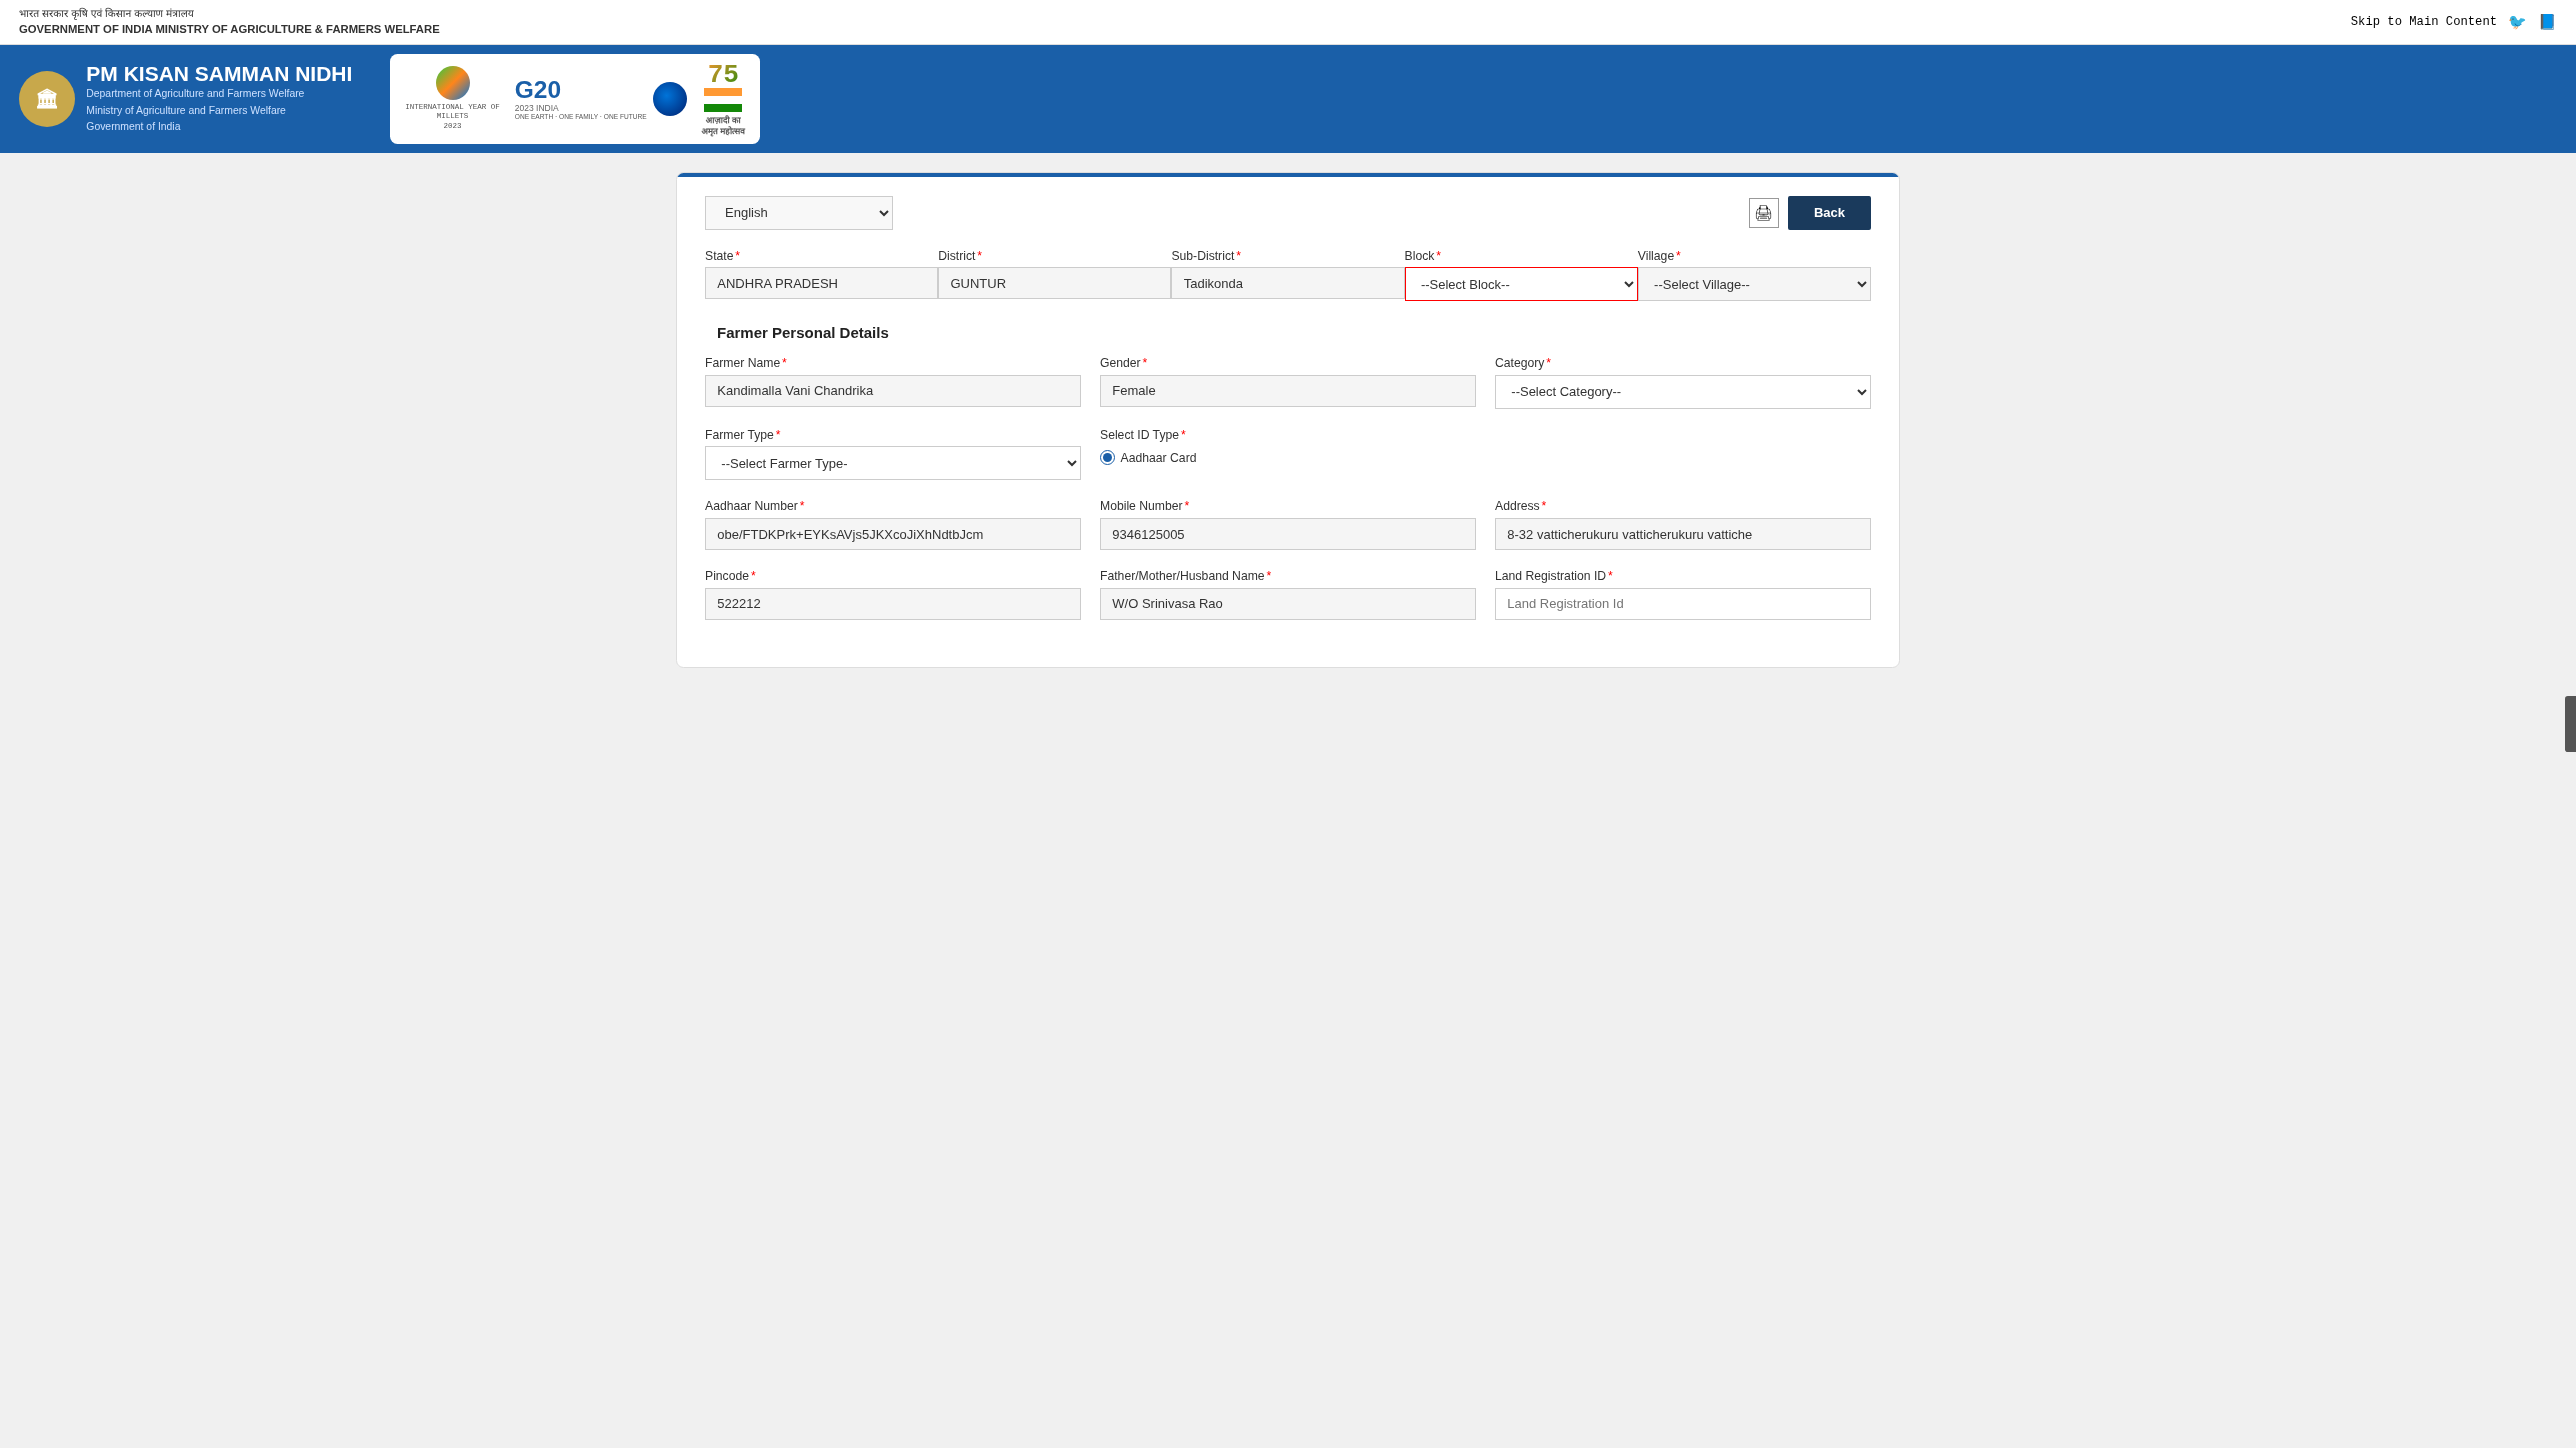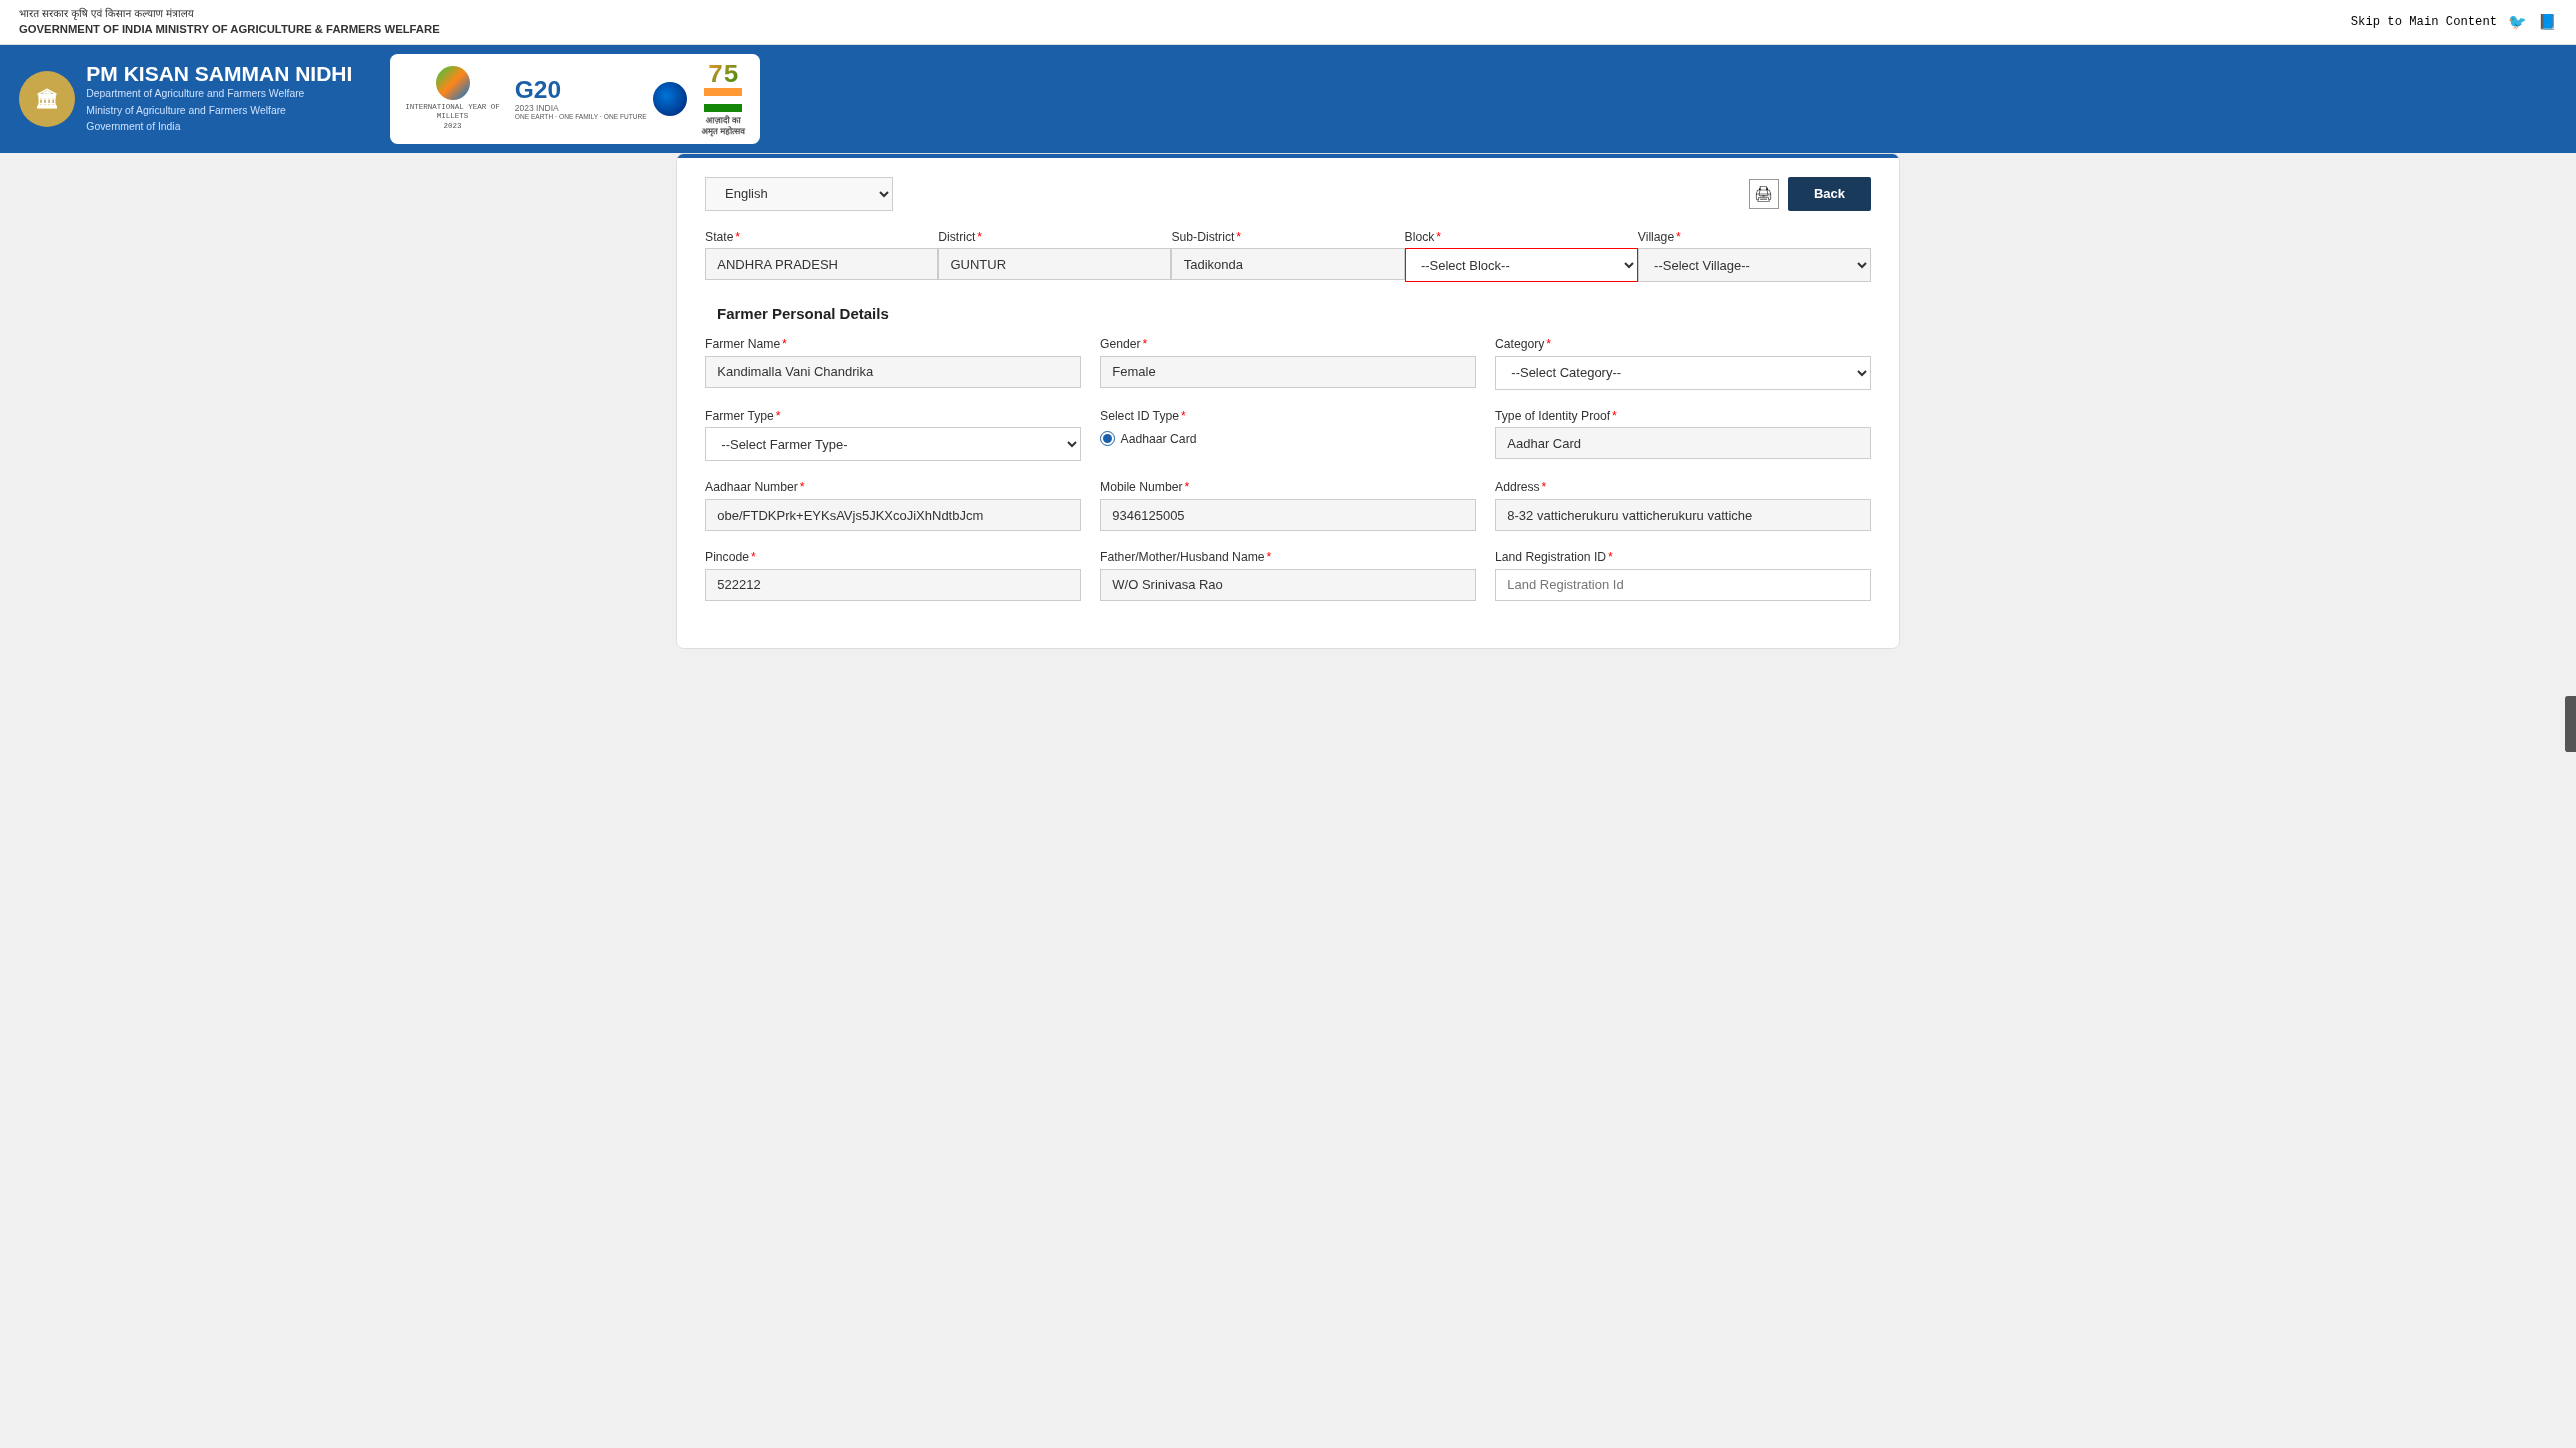--- a/index.html
+++ b/index.html
@@ -60,21 +60,21 @@
       background: radial-gradient(circle at 40% 40%, #0074d9, #001f6e);
       display: inline-block; vertical-align: middle; margin-left: 3.8px;
     }
     .azadi-flag {
       width: 38px; height: 24.5px;
       background: linear-gradient(to bottom, #ff9933 33%, white 33%, white 66%, #138808 66%);
       position: relative; margin: 0 auto 1.9px;
     }
 
     
-    .main { }
+    .main { padding: 19px; }
     .form-card {
       background: white;
       border-radius: 7.5px;
       border: 0.9px solid #ddd;
       max-width: 1224px;
       margin: 0 auto;
       padding: 0;
       overflow: hidden;
     }
     .form-card-top-border {
@@ -315,26 +315,20 @@
         </div>
         <div class="field-group">
           <label class="field-label">
             <span>Select ID Type</span><span class="required">*</span>
           </label>
           <div class="radio-group">
             <input type="radio" name="id_type" checked="" style="">
             <span class="radio-label">Aadhaar Card</span>
           </div>
         </div>
-        <div class="field-group">
-          <label class="field-label">
-            <span>Type of Identity Proof</span><span class="required">*</span>
-          </label>
-          <input class="field-input" type="text" readonly="" value="Aadhar Card" style="">
-        </div>
       </div>
 
       <div class="form-grid-3">
         <div class="field-group">
           <label class="field-label">
             <span>Aadhaar Number</span><span class="required">*</span>
           </label>
           <input class="field-input" type="text" value="obe/FTDKPrk+EYKsAVjs5JKXcoJiXhNdtbJcm" style="">
         </div>
         <div class="field-group">

